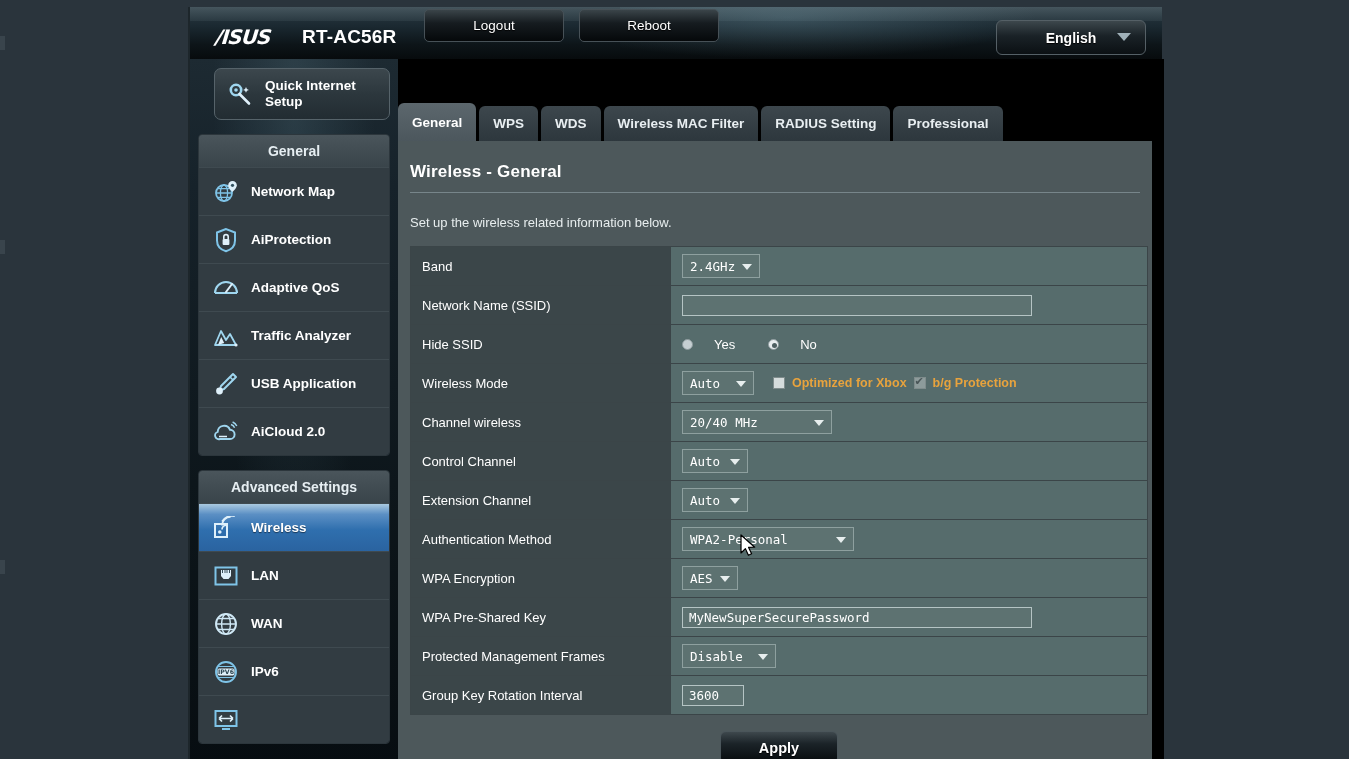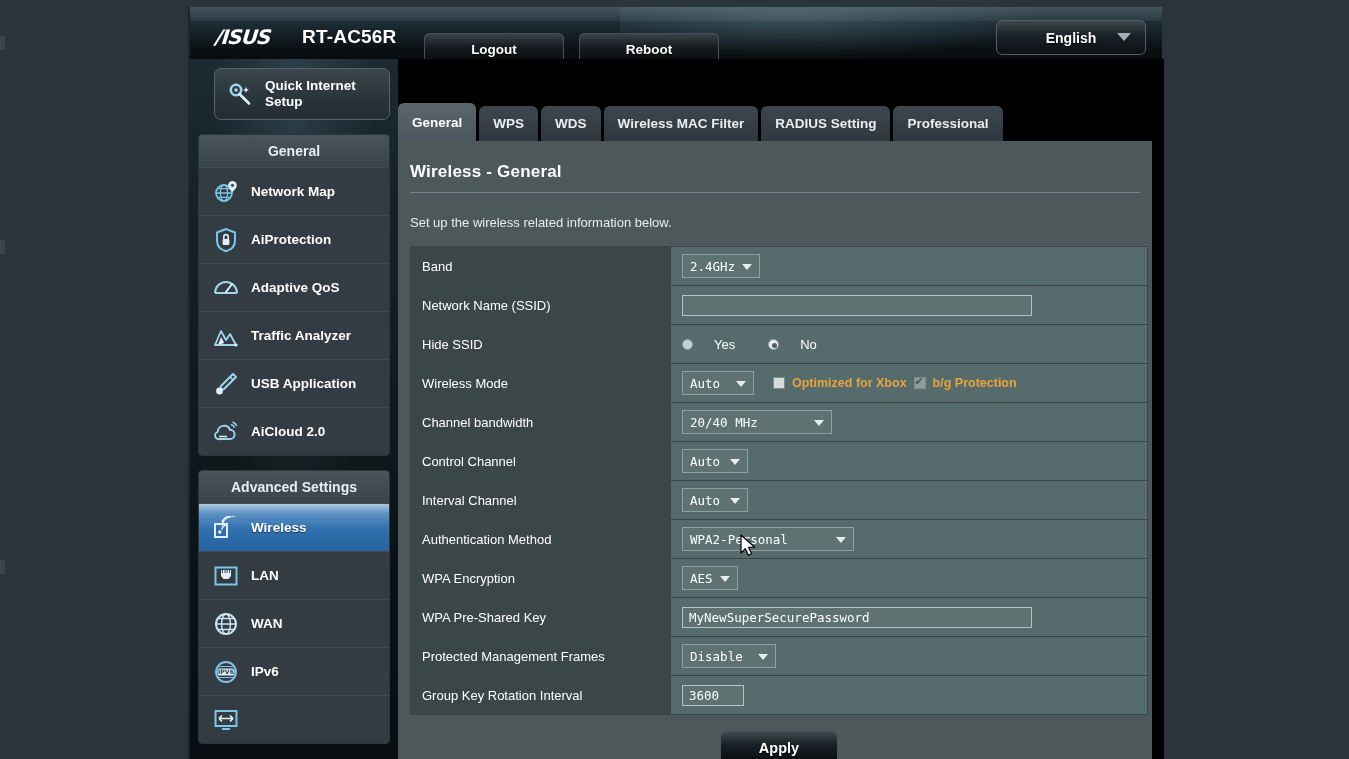--- a/index.html
+++ b/index.html
@@ -41,24 +41,24 @@
     position:absolute; left:26px; top:18px; z-index:3;
     font-family:"DejaVu Sans", sans-serif;
     font-weight:bold; font-style:italic; font-size:20px; color:#fff;
     letter-spacing:-1px; transform: skewX(-6deg);
   }
   .model-name {
     position:absolute; left:112px; top:19px; z-index:3;
     font-size:19px; font-weight:bold; color:#ffffff; letter-spacing:.2px;
   }
   .hdr-btn {
-    position:absolute; top:26px; z-index:3; height:33px; width:140px;
+    position:absolute; top:2px; z-index:3; height:33px; width:140px;
     background: linear-gradient(180deg,#3a4449 0%,#161c20 42%,#05080a 100%);
     border:1px solid #475157; border-radius:5px;
-    color:#ffffff; font-size:13.5px; font-weight:bold;
+    color:#ffffff; font-size:13.5px; font-weight:normal;
     display:flex; align-items:center; justify-content:center;
     cursor:pointer; text-shadow:0 1px 1px #000;
   }
   .hdr-btn.logout { left:234px; }
   .hdr-btn.reboot { left:389px; }
   .lang-select {
     position:absolute; right:16px; top:13px; z-index:3;
     width:150px; height:35px;
     background: linear-gradient(180deg,#3d474c 0%,#1a2227 45%,#0b1013 100%);
     border:1px solid #556066; border-radius:6px;
@@ -491,41 +491,41 @@
                     <span class="spacer"></span>
                     <span class="chk"></span>
                     <span class="gold">Optimized for Xbox</span>
                     <span class="chk disabled checked"></span>
                     <span class="gold">b/g Protection</span>
                   </span>
                 </td>
               </tr>
 
               <tr>
-                <td class="lbl">Channel bandwidth</td>
+                <td class="lbl">Channel wireless</td>
                 <td class="val">
                   <span class="sel w-wide">
                     <span>20/40 MHz</span>
                     <span class="caret"></span>
                   </span>
                 </td>
               </tr>
 
               <tr>
                 <td class="lbl">Control Channel</td>
                 <td class="val">
                   <span class="sel" style="width:66px;">
                     <span>Auto</span>
                     <span class="caret"></span>
                   </span>
                 </td>
               </tr>
 
               <tr>
-                <td class="lbl">Interval Channel</td>
+                <td class="lbl">Extension Channel</td>
                 <td class="val">
                   <span class="sel" style="width:66px;">
                     <span>Auto</span>
                     <span class="caret"></span>
                   </span>
                 </td>
               </tr>
 
               <tr>
                 <td class="lbl">Authentication Method</td>

